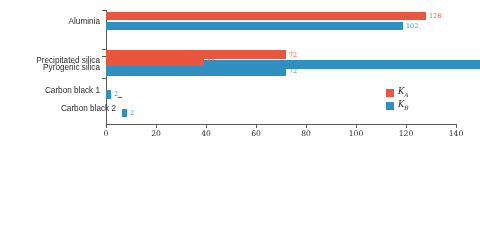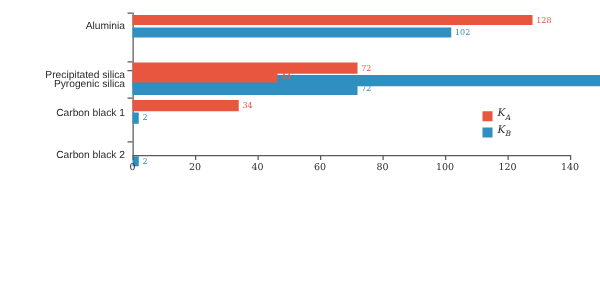--- a/index.html
+++ b/index.html
@@ -151,59 +151,56 @@
   <div class="x-axis-line"></div>
 
   <div class="plot-area">
 
     <div class="cat-row" style="top:0px;">
       <div class="y-tick top"></div>
       <div class="cat-label">Aluminia</div>
       <div class="bar series-a" style="width:320px;background:#e8563f;">
         <span class="bar-value" style="color:#e8563f;">128</span>
       </div>
-      <div class="bar series-b" style="width:255px;background:#2e8fc0;">
+      <div class="bar series-b" style="width:297px;background:#2e8fc0;">
         <span class="bar-value" style="color:#2e8fc0;">102</span>
       </div>
     </div>
 
     <div class="cat-row" style="top:22.8px;margin-top:16px;">
       <div class="y-tick top"></div>
       <div class="cat-label">Precipitated silica</div>
       <div class="bar series-a" style="width:180px;background:#e8563f;">
         <span class="bar-value" style="color:#e8563f;">72</span>
       </div>
       <div class="bar series-b" style="width:390px;background:#2e8fc0;">
         <span class="bar-value" style="color:#2e8fc0;">134</span>
       </div>
     </div>
 
     <div class="cat-row" style="top:45.6px;">
       <div class="y-tick top"></div>
       <div class="cat-label">Pyrogenic silica</div>
-      <div class="bar series-a" style="width:116px;background:#e8563f;">
+      <div class="bar series-a" style="width:98px;background:#e8563f;">
         <span class="bar-value" style="color:#e8563f;">44</span>
       </div>
       <div class="bar series-b" style="width:180px;background:#2e8fc0;">
         <span class="bar-value" style="color:#2e8fc0;">72</span>
       </div>
     </div>
 
     <div class="cat-row" style="top:68.4px;">
       <div class="y-tick top"></div>
       <div class="cat-label">Carbon black 1</div>
-      <div class="bar series-a" style="width:85px;background:#e8563f;">
-        <span class="bar-value" style="color:#e8563f;">34</span>
-      </div>
       <div class="bar series-b" style="width:5px;background:#2e8fc0;">
         <span class="bar-value" style="color:#2e8fc0;">2</span>
       </div>
     </div>
 
-    <div class="cat-row" style="top:103px;">
+    <div class="cat-row" style="top:87px;margin-left:16px;">
       <div class="y-tick top"></div>
       <div class="cat-label">Carbon black 2</div>
       <div class="bar series-b" style="width:5px;background:#2e8fc0;">
         <span class="bar-value" style="color:#2e8fc0;">2</span>
       </div>
     </div>
 
   </div>
 
   <div class="x-tick" style="left:106px;"></div>

